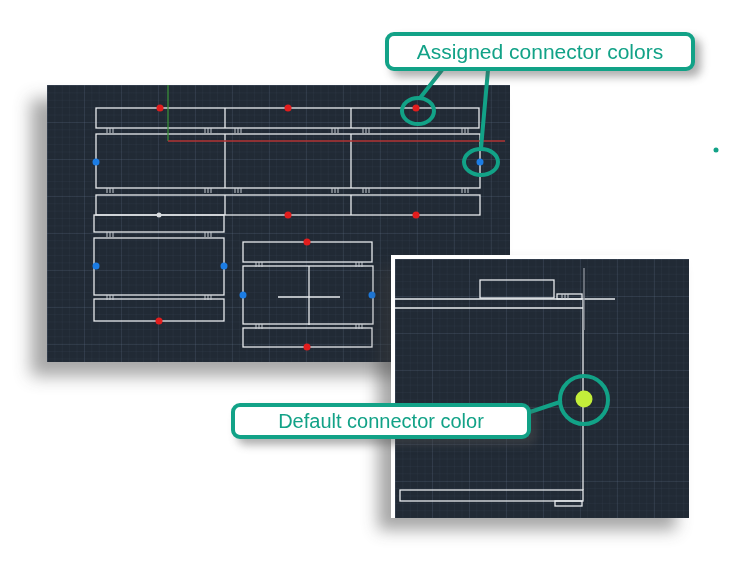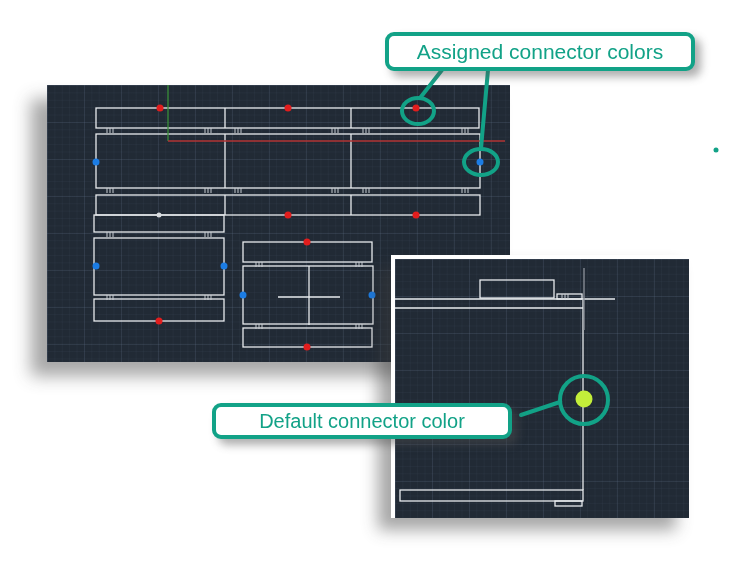--- a/index.html
+++ b/index.html
@@ -18,21 +18,21 @@
     box-shadow:-16px 14px 16px rgba(60,60,60,0.45);}
   .panel-right-outer{position:absolute;left:391px;top:255px;width:298px;height:263px;z-index:2;
     background:#ffffff;box-shadow:-13px 12px 15px rgba(60,60,60,0.45);}
   .panel-right-inner{position:absolute;left:4px;top:4px;width:294px;height:259px;}
   .panel-left svg,.panel-right-inner svg{position:absolute;left:0;top:0;display:block;}
   #svg-overlay{position:absolute;left:0;top:0;z-index:3;pointer-events:none;}
   .callout{position:absolute;z-index:4;background:#ffffff;border:4px solid #12a287;
     border-radius:9px;display:flex;align-items:center;justify-content:center;
     box-shadow:6px 6px 9px rgba(80,80,80,0.45);box-sizing:border-box;color:#12a287;}
   .callout-top{left:385px;top:32px;width:310px;height:39px;font-size:21px;}
-  .callout-bottom{left:212px;top:403px;width:300px;height:36px;font-size:20px;}
+  .callout-bottom{left:231px;top:403px;width:300px;height:36px;font-size:20px;}
 </style>
 </head>
 <body>
 
 <div class="page">
 
   <div class="panel-left canvas-bg">
     <svg id="svg-left" width="463" height="277">
         <rect x="49" y="23" width="383" height="20" fill="none" stroke="#e9ecef" stroke-width="1.3"></rect>
         <rect x="49" y="49" width="384" height="54" fill="none" stroke="#e9ecef" stroke-width="1.3"></rect>

